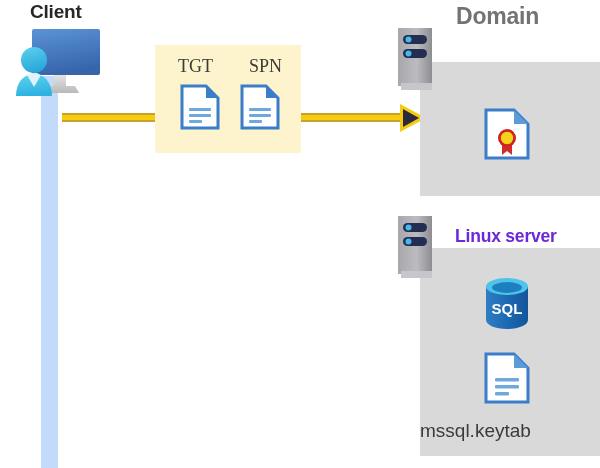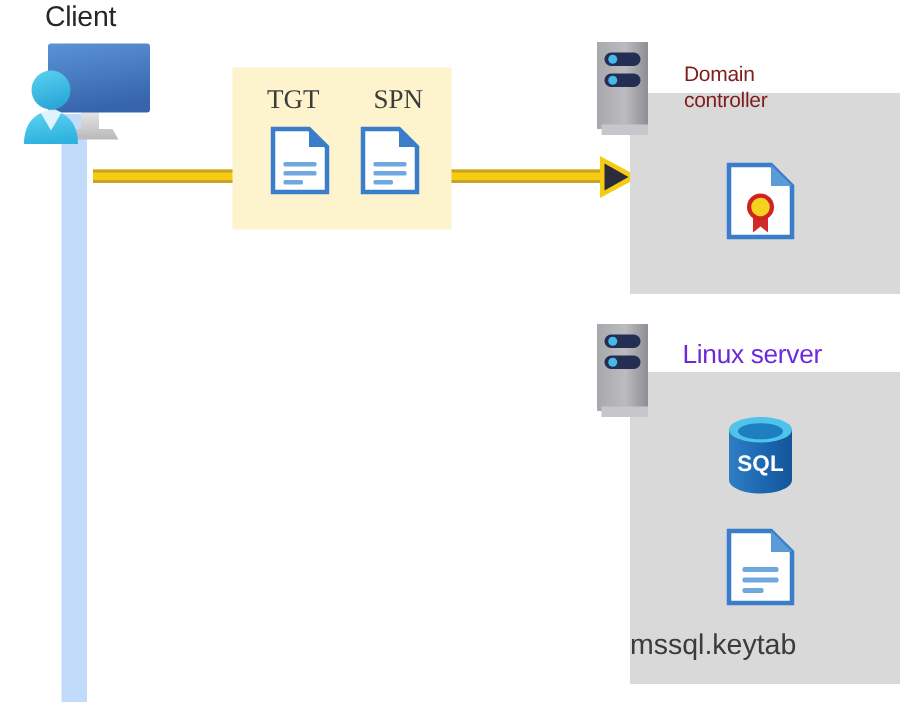--- a/index.html
+++ b/index.html
@@ -18,37 +18,36 @@
     background: #ffffff;
     overflow: hidden;
   }
 
   
   .abs { position: absolute; }
 
   
   .title {
     position: absolute;
-    font-weight: normal;
+    font-weight: bold;
     color: #272727;
     letter-spacing: -0.2px;
     line-height: 1.18;
   }
   #client-title {
     left: 30px;
     top: 1px;
     font-size: 19px;
   }
   #dc-title {
     left: 456px;
     top: 3px;
-    font-size: 14px;
+    font-size: 23px;
     width: 140px;
-    color: #7f1d1d;
-    margin-top: 38px;
+    color: #737373;
   }
   #linux-title {
     left: 455px;
     top: 226px;
     font-size: 17.5px;
     color: #6d28d9;
   }
 
   
   #client-lifeline {
@@ -204,21 +203,20 @@
     <rect x="0" y="0" width="34" height="58" fill="url(#gRack1)"></rect>
     <rect x="3" y="55" width="31" height="7" fill="#c7c7cb"></rect>
     <rect x="5" y="7" width="24" height="9" rx="4.5" fill="#232e52"></rect>
     <circle cx="10.5" cy="11.5" r="3" fill="#45b9e8"></circle>
     <rect x="5" y="21" width="24" height="9" rx="4.5" fill="#232e52"></rect>
     <circle cx="10.5" cy="25.5" r="3" fill="#45b9e8"></circle>
   </svg>
 
   <div id="dc-title" class="title">
     <span>Domain</span><br>
-    <span>controller</span>
   </div>
 
   <svg id="cert-icon" class="abs" viewBox="0 0 46 52">
     <path d="M2 2 h28 l14 14 v34 h-42 z" fill="#ffffff" stroke="#3a7ecb" stroke-width="3"></path>
     <path d="M30 2 l14 14 h-14 z" fill="#5b9bd8"></path>
 
     <path d="M18 33 l0 14 l5 -4 l5 4 l0 -14 z" fill="#d12b2b"></path>
     <circle cx="23" cy="30" r="9" fill="#cf2222"></circle>
     <circle cx="23" cy="30" r="6.2" fill="#f5d21b"></circle>
   </svg>

